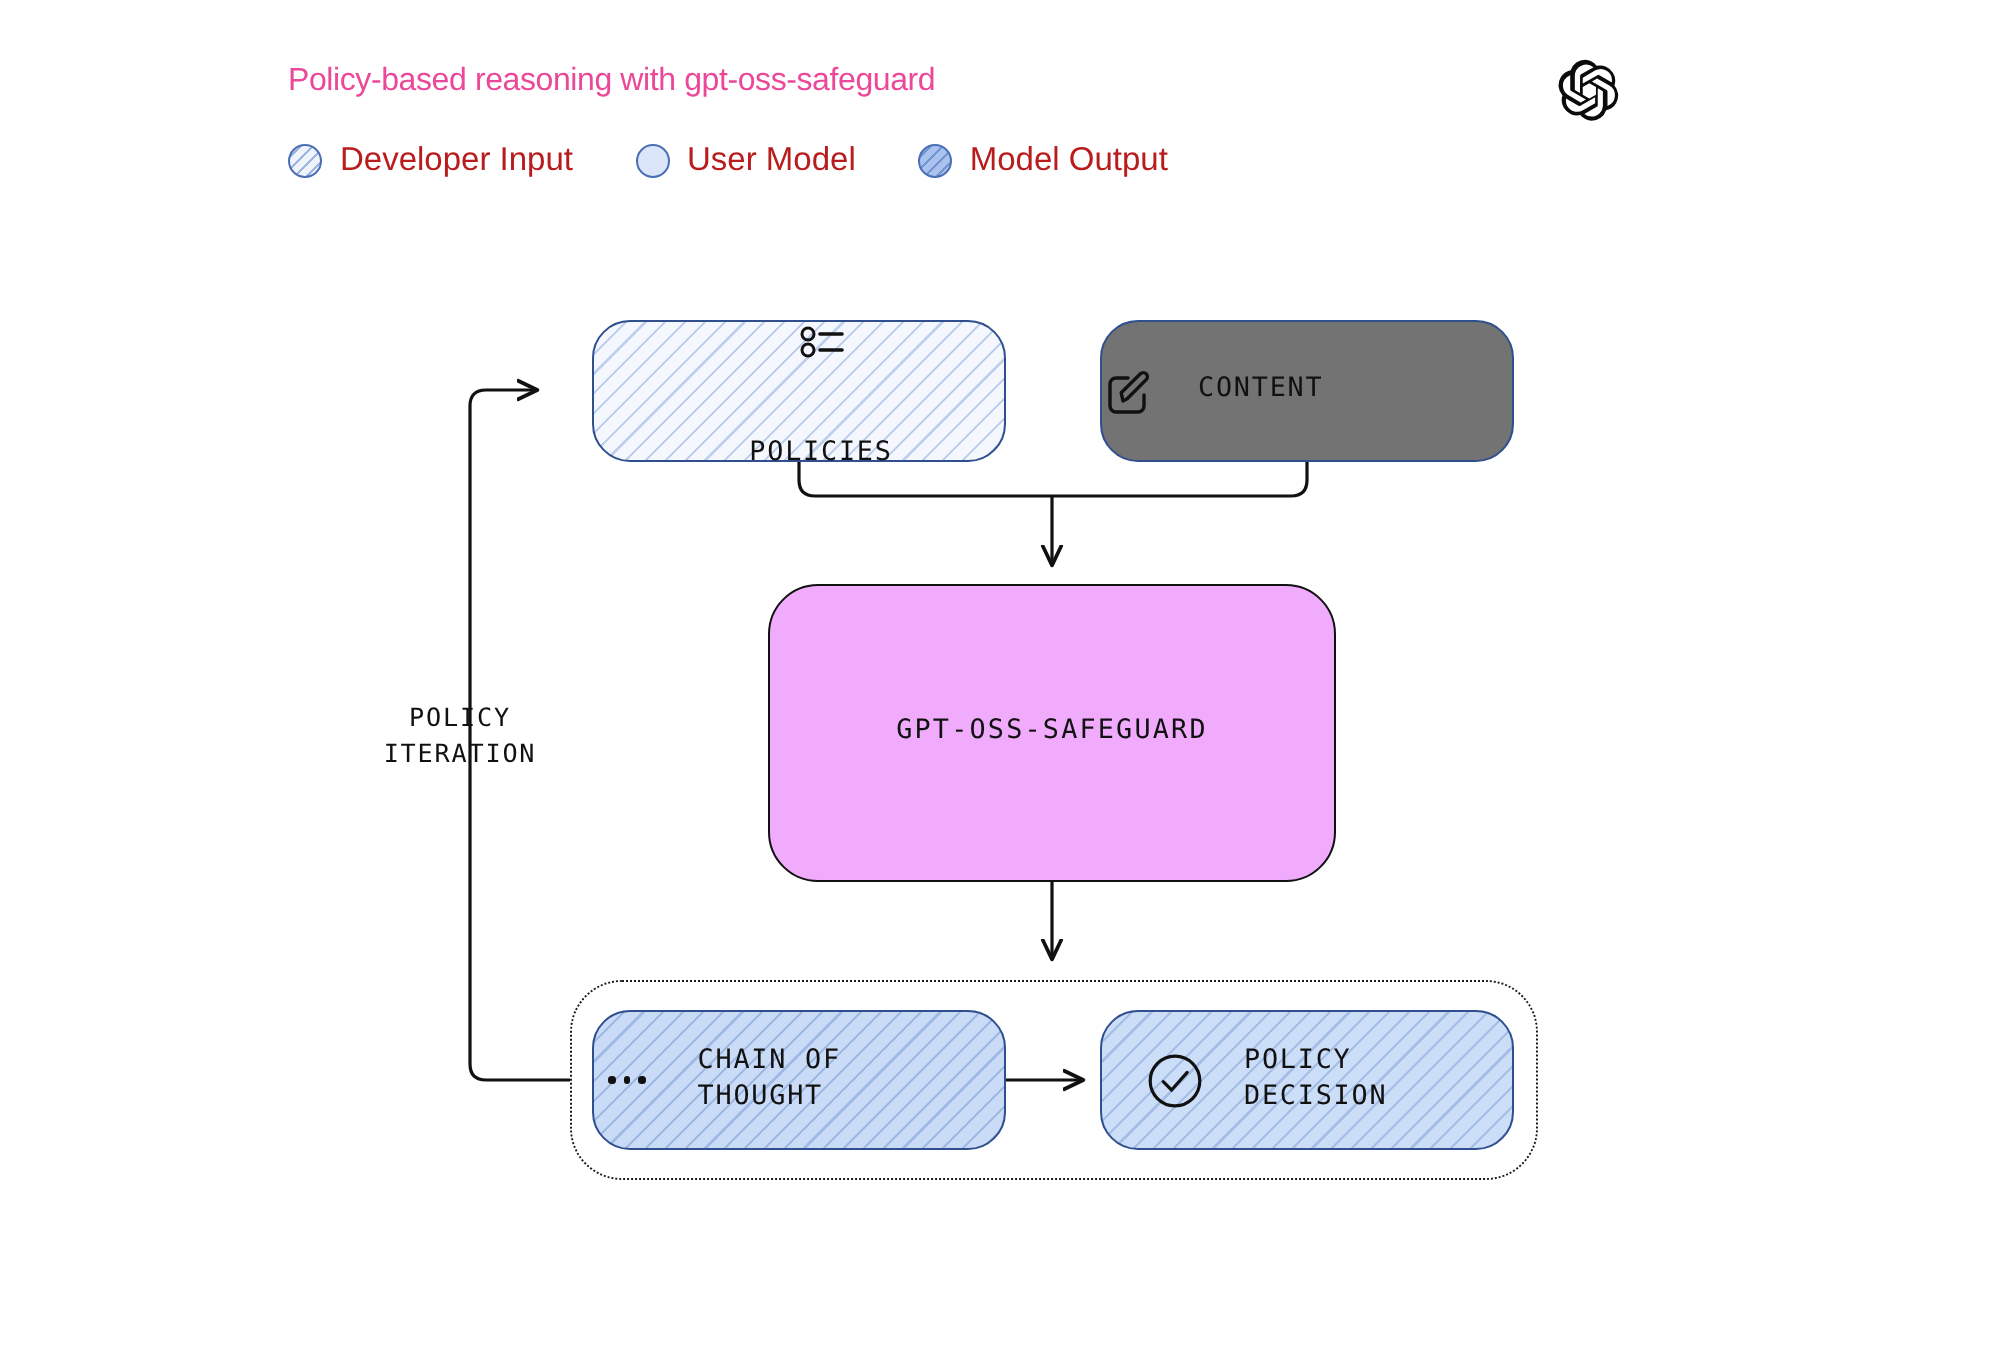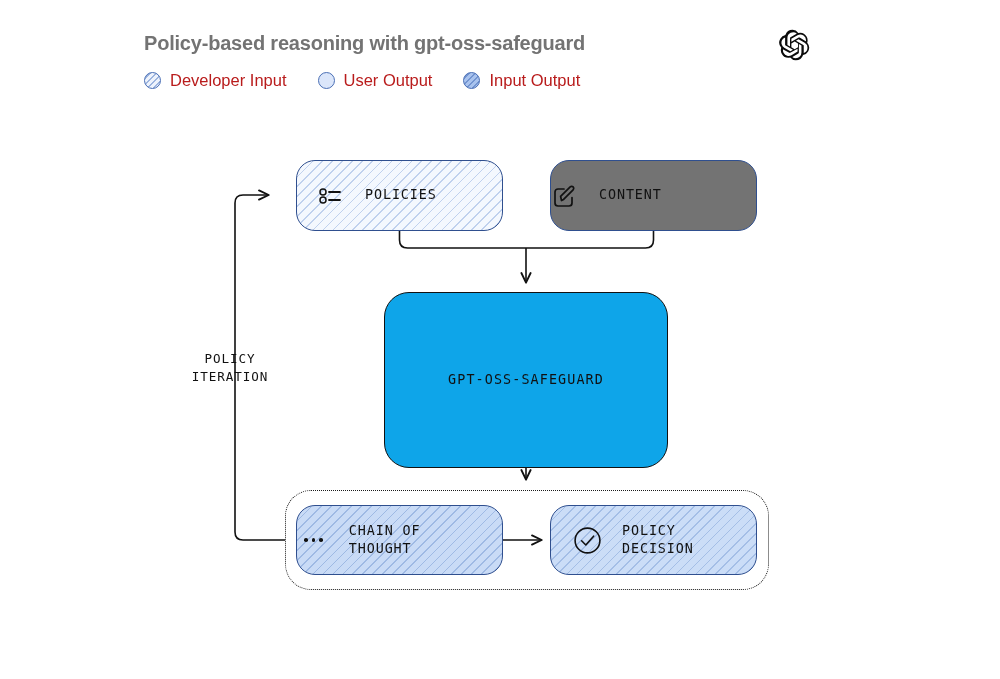--- a/index.html
+++ b/index.html
@@ -13,23 +13,23 @@
     position: relative;
     font-family: "Liberation Sans", sans-serif;
     overflow: hidden;
   }
 
   
   #diagram-title {
     position: absolute;
     left: 144px;
     top: 32px;
-    font-size: 20px;
-    font-weight: bold;
-    color: #737373;
+    font-size: 16px;
+    font-weight: normal;
+    color: #ec4899;
     letter-spacing: -0.2px;
     white-space: nowrap;
   }
 
   #brand-logo {
     position: absolute;
     left: 779px;
     top: 29px;
     width: 33px;
     height: 33px;
@@ -108,32 +108,33 @@
   }
 
   
   #node-policies {
     left: 296px;  top: 160px;  width: 207px; height: 71px;
     border: 1.6px solid #2f4f8f;
     background-color: #f4f8fe;
     background-image: repeating-linear-gradient(
         -45deg, rgba(120,155,215,.42) 0 1.1px, transparent 1.1px 7px);
     padding-left: 22px;
-    gap: 24px;
+    gap: 38px;
+    flex-direction: column;
   }
   #node-content {
     left: 550px; top: 160px; width: 207px; height: 71px;
     border: 1.6px solid #2f4f8f;
     background-color: #737373;
     gap: 22px;
   }
   #node-model {
-    left: 384px; top: 292px; width: 284px; height: 176px;
+    left: 384px; top: 292px; width: 284px; height: 149px;
     border: 1.7px solid #111111;
-    background: #0ea5e9;
+    background: #f0abfc;
     border-radius: 25px;
     justify-content: center;
   }
   #node-model .node-label { letter-spacing: 1.1px; }
 
   #node-cot {
     left: 296px; top: 505px; width: 207px; height: 70px;
     border: 1.6px solid #2f4f8f;
     background-color: #c9dbf6;
     background-image: repeating-linear-gradient(
@@ -198,25 +199,25 @@
   <path d="M34.2 16.6a9.1 9.1 0 0 0-.8-7.5 9.3 9.3 0 0 0-10-4.4A9.2 9.2 0 0 0 16.5 1a9.3 9.3 0 0 0-8.8 6.4 9.1 9.1 0 0 0-6.1 4.4 9.3 9.3 0 0 0 1.1 10.9 9.1 9.1 0 0 0 .8 7.5 9.3 9.3 0 0 0 10 4.4A9.2 9.2 0 0 0 20.4 38a9.3 9.3 0 0 0 8.8-6.4 9.1 9.1 0 0 0 6.1-4.4 9.3 9.3 0 0 0-1.1-10.6zM20.4 35.5a6.9 6.9 0 0 1-4.4-1.6l.2-.1 7.3-4.2c.4-.2.6-.6.6-1v-10.3l3.1 1.8v8.5a6.9 6.9 0 0 1-6.8 6.9zM5.7 29.2a6.9 6.9 0 0 1-.8-4.6l.2.1 7.3 4.2c.4.2.8.2 1.2 0l8.9-5.1v3.6l-7.4 4.3a6.9 6.9 0 0 1-9.4-2.5zM3.8 13.4a6.9 6.9 0 0 1 3.6-3l0 .2v8.4c0 .4.2.8.6 1l8.9 5.1-3.1 1.8-7.4-4.3a6.9 6.9 0 0 1-2.6-9.2zM29.5 19.4l-8.9-5.2 3.1-1.8 7.4 4.3a6.9 6.9 0 0 1-1.1 12.4v-8.7c0-.4-.2-.8-.5-1zM32.6 14.8l-.2-.1-7.3-4.3a1.2 1.2 0 0 0-1.2 0l-8.9 5.1v-3.6l7.4-4.3a6.9 6.9 0 0 1 10.2 7.1zM13.3 21.2l-3.1-1.8v-8.5a6.9 6.9 0 0 1 11.3-5.3l-.2.1-7.3 4.2c-.4.2-.6.6-.6 1zM15 17.6l4-2.3 4 2.3v4.6l-4 2.3-4-2.3z" fill="#0b0b0b"></path>
 </svg>
 
 <div id="legend">
   <div class="legend-item">
     <span class="legend-swatch sw-dev"></span>
     <span class="legend-label">Developer Input</span>
   </div>
   <div class="legend-item">
     <span class="legend-swatch sw-user"></span>
-    <span class="legend-label">User Output</span>
+    <span class="legend-label">User Model</span>
   </div>
   <div class="legend-item">
     <span class="legend-swatch sw-model"></span>
-    <span class="legend-label">Input Output</span>
+    <span class="legend-label">Model Output</span>
   </div>
 </div>
 
 <svg id="flow-canvas" aria-hidden="true">
   <defs>
     <marker id="arrow" viewBox="0 0 10 10" refX="8.4" refY="5" markerWidth="7.2" markerHeight="7.2" orient="auto-start-reverse">
       <path d="M 0.6 1 L 9 5 L 0.6 9" fill="none" stroke="#111111" stroke-width="1.6" stroke-linecap="round" stroke-linejoin="round"></path>
     </marker>
   </defs>
 

